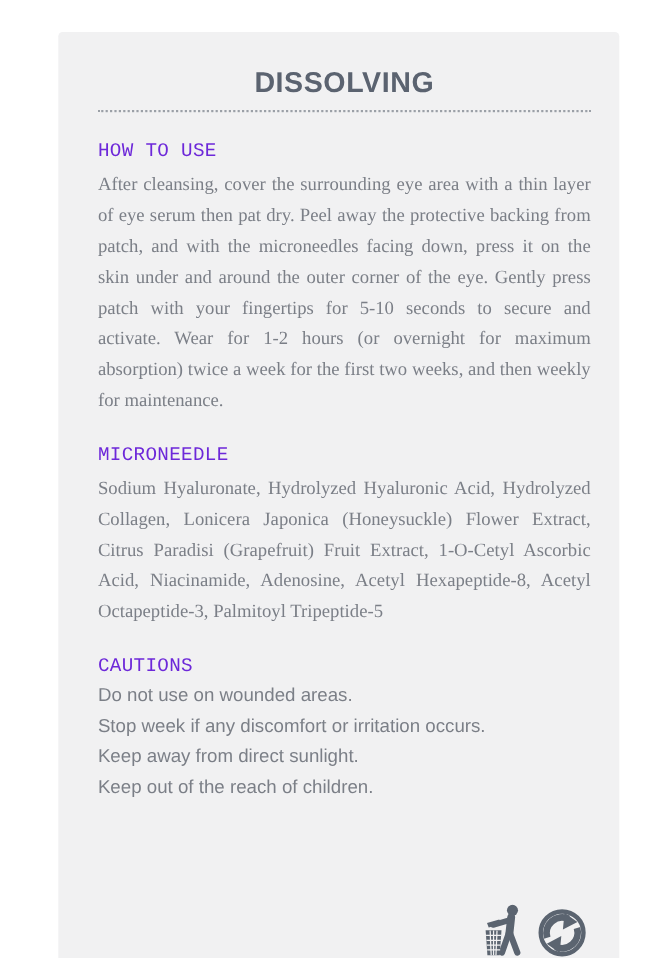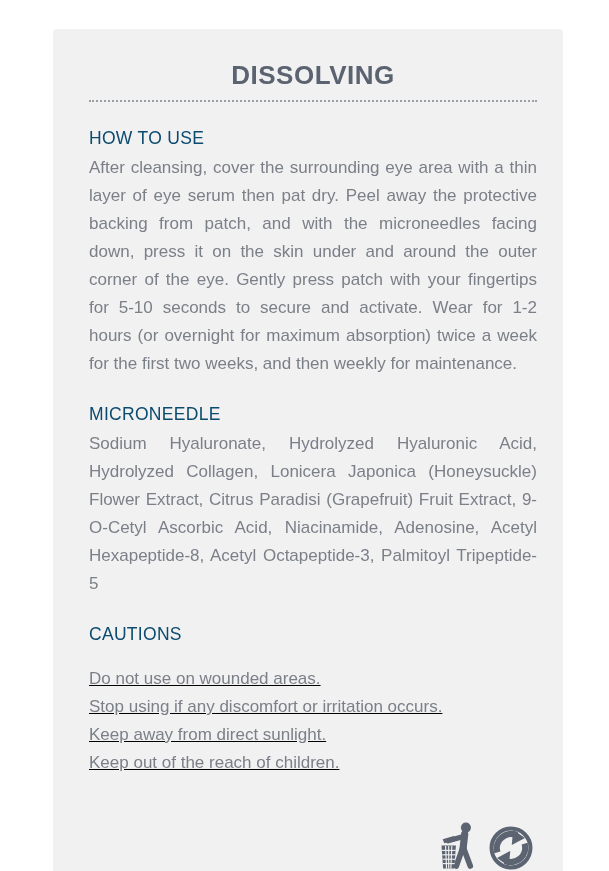--- a/index.html
+++ b/index.html
@@ -28,33 +28,34 @@
   .dotted-divider {
     border: none;
     border-top: 2px dotted #9ba0a7;
     margin-top: 7px;
     height: 0;
   }
   .section-heading {
     font-size: 17.5px;
     line-height: 22px;
     letter-spacing: 0.3px;
-    color: #0c4a6e;
+    color: #6d28d9;
     margin-top: 25px;
+    font-family: Liberation Mono, monospace;
   }
   .section-paragraph {
     font-size: 17px;
     line-height: 28px;
     color: #7b7f87;
     text-align: justify;
     margin-top: 5px;
+    font-family: Liberation Serif, serif;
   }
   .caution-lines {
-    margin-top: 20px;
-    text-decoration: underline;
+    margin-top: 1px;
   }
   .caution-line {
     font-size: 17px;
     line-height: 28px;
     color: #7b7f87;
   }
   .icons-row {
     position: absolute;
     right: 30px;
     bottom: 27px;
@@ -75,28 +76,28 @@
 
   <hr class="dotted-divider">
 
   <div>
     <div class="section-heading">HOW TO USE</div>
     <div class="section-paragraph">After cleansing, cover the surrounding eye area with a thin layer of eye serum then pat dry. Peel away the protective backing from patch, and with the microneedles facing down, press it on the skin under and around the outer corner of the eye. Gently press patch with your fingertips for 5-10 seconds to secure and activate. Wear for 1-2 hours (or overnight for maximum absorption) twice a week for the first two weeks, and then weekly for maintenance.</div>
   </div>
 
   <div>
     <div class="section-heading">MICRONEEDLE</div>
-    <div class="section-paragraph">Sodium Hyaluronate, Hydrolyzed Hyaluronic Acid, Hydrolyzed Collagen, Lonicera Japonica (Honeysuckle) Flower Extract, Citrus Paradisi (Grapefruit) Fruit Extract, 9-O-Cetyl Ascorbic Acid, Niacinamide, Adenosine, Acetyl Hexapeptide-8, Acetyl Octapeptide-3, Palmitoyl Tripeptide-5</div>
+    <div class="section-paragraph">Sodium Hyaluronate, Hydrolyzed Hyaluronic Acid, Hydrolyzed Collagen, Lonicera Japonica (Honeysuckle) Flower Extract, Citrus Paradisi (Grapefruit) Fruit Extract, 1-O-Cetyl Ascorbic Acid, Niacinamide, Adenosine, Acetyl Hexapeptide-8, Acetyl Octapeptide-3, Palmitoyl Tripeptide-5</div>
   </div>
 
   <div>
     <div class="section-heading">CAUTIONS</div>
     <div class="caution-lines">
       <div class="caution-line">Do not use on wounded areas.</div>
-      <div class="caution-line">Stop using if any discomfort or irritation occurs.</div>
+      <div class="caution-line">Stop week if any discomfort or irritation occurs.</div>
       <div class="caution-line">Keep away from direct sunlight.</div>
       <div class="caution-line">Keep out of the reach of children.</div>
     </div>
   </div>
 
   <div class="icons-row">
 
     <svg class="icon-box" width="41" height="48" viewBox="0 0 50 60" aria-hidden="true">
       <g fill="#5b6470">
         <circle cx="33" cy="7" r="6.3"></circle>

